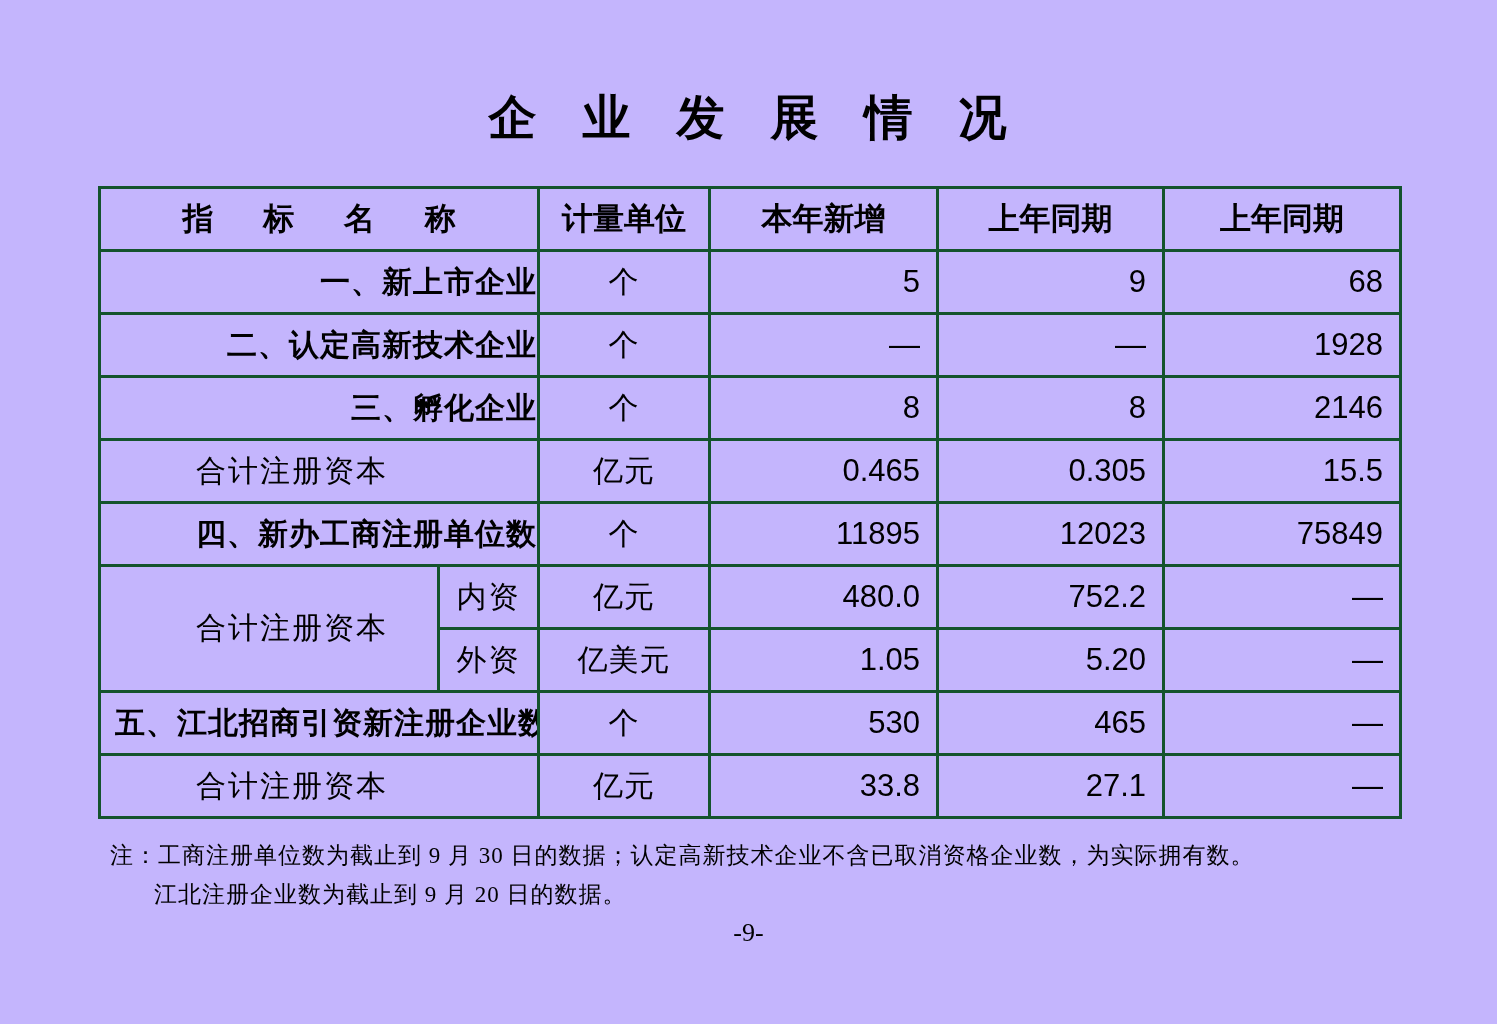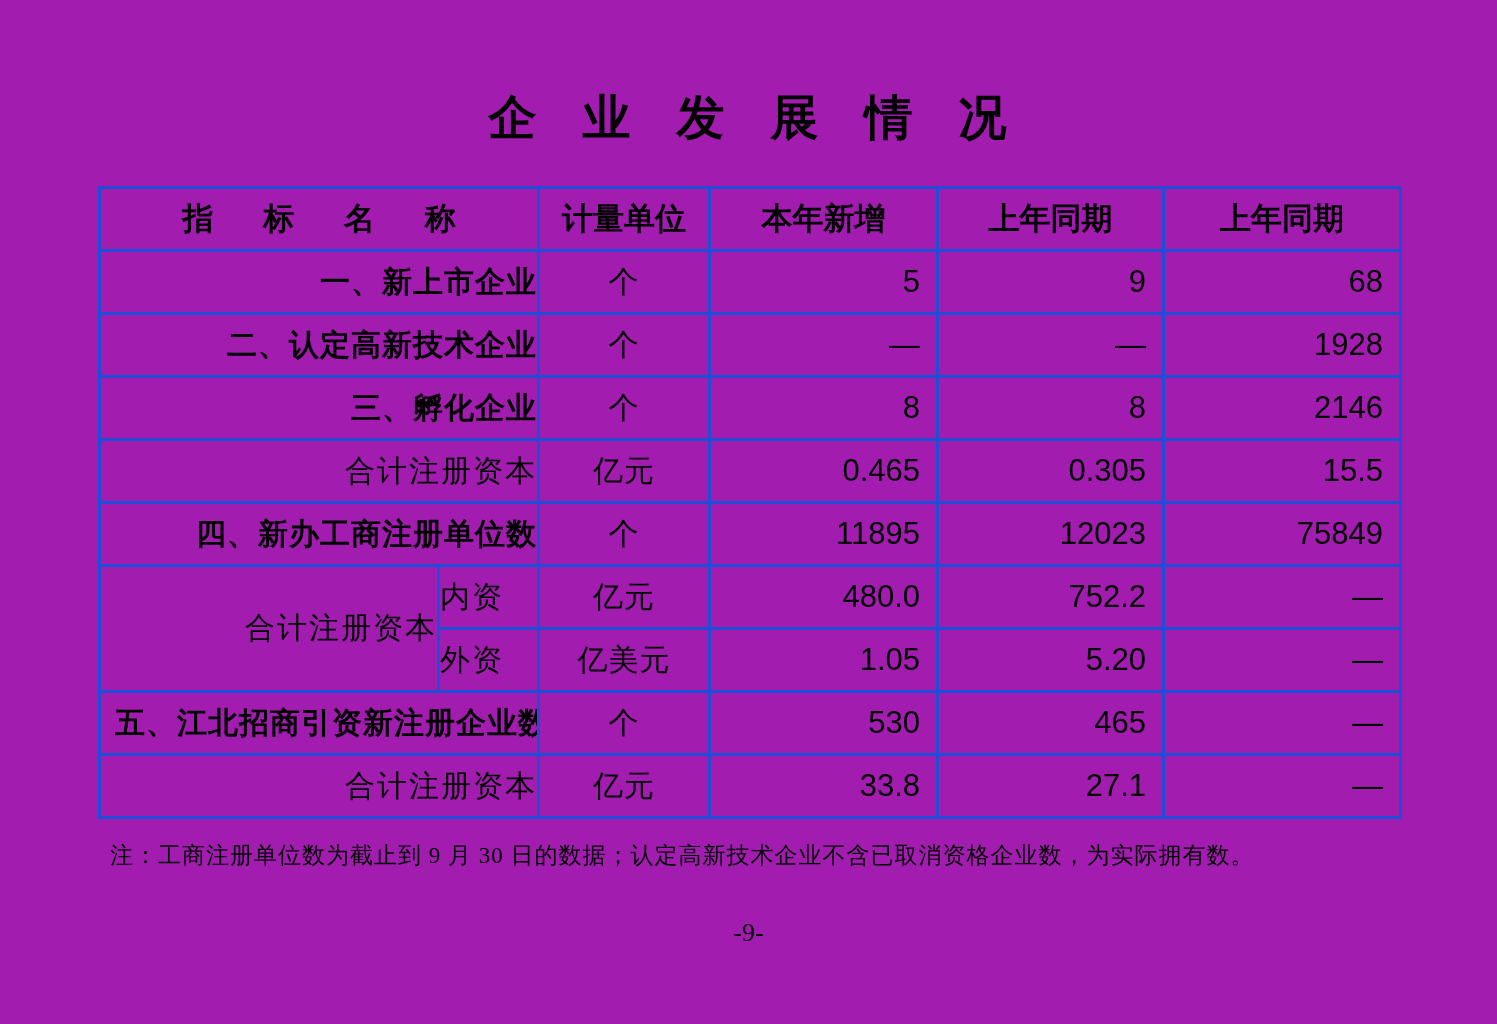--- a/index.html
+++ b/index.html
@@ -1,21 +1,21 @@
 <!DOCTYPE html>
 <html><head>
 <meta charset="utf-8">
 <style>
   * { margin: 0; padding: 0; box-sizing: border-box; }
   html, body { background: #ffffff; }
   .page {
     position: relative;
     width: 1497px;
     height: 1024px;
-    background: #a21caf;
+    background: #c4b5fd;
     color: #000000;
     font-family: "Liberation Serif", "DejaVu Serif", serif;
     overflow: hidden;
   }
   .title {
     position: absolute;
     top: 86px;
     left: 0;
     width: 100%;
     text-align: center;
@@ -29,43 +29,43 @@
     position: absolute;
     left: 98px;
     top: 186px;
   }
   table {
     border-collapse: collapse;
     table-layout: fixed;
     width: 1301px;
   }
   td, th {
-    border: 3px solid #1d4ed8;
+    border: 3px solid #14532d;
     height: 63px;
     font-size: 30px;
     font-weight: normal;
     vertical-align: middle;
     overflow: hidden;
     white-space: nowrap;
   }
   th { font-weight: bold; text-align: center; font-size: 31px; }
   .hdr-indicator { word-spacing: 42px; }
   .label-main {
     font-weight: bold;
     text-align: right;
     padding-left: 14px;
     font-size: 30px;
     letter-spacing: 1px;
   }
   .label-sub {
-    text-align: right;
+    text-align: left;
     padding-left: 95px;
     letter-spacing: 2px;
   }
-  .sub-split { text-align: left; letter-spacing: 2px; }
+  .sub-split { text-align: center; letter-spacing: 2px; }
   .unit-cell { text-align: center; letter-spacing: 1px; }
   .num-cell {
     text-align: right;
     padding-right: 16px;
     font-family: "Liberation Sans", "DejaVu Sans", sans-serif;
     font-size: 31px;
   }
   .footnote {
     position: absolute;
     left: 110px;
@@ -185,17 +185,18 @@
         </tr>
       </tbody>
     </table>
   </div>
 
   <div class="footnote">
     <div class="fn-row">
       <span>注：</span>
       <span>工商注册单位数为截止到 9 月 30 日的数据；认定高新技术企业不含已取消资格企业数，为实际拥有数。</span>
     </div>
+    <div class="fn-line2">江北注册企业数为截止到 9 月 20 日的数据。</div>
   </div>
 
   <div class="page-number">-9-</div>
 
 </div>
 
 </body></html>

